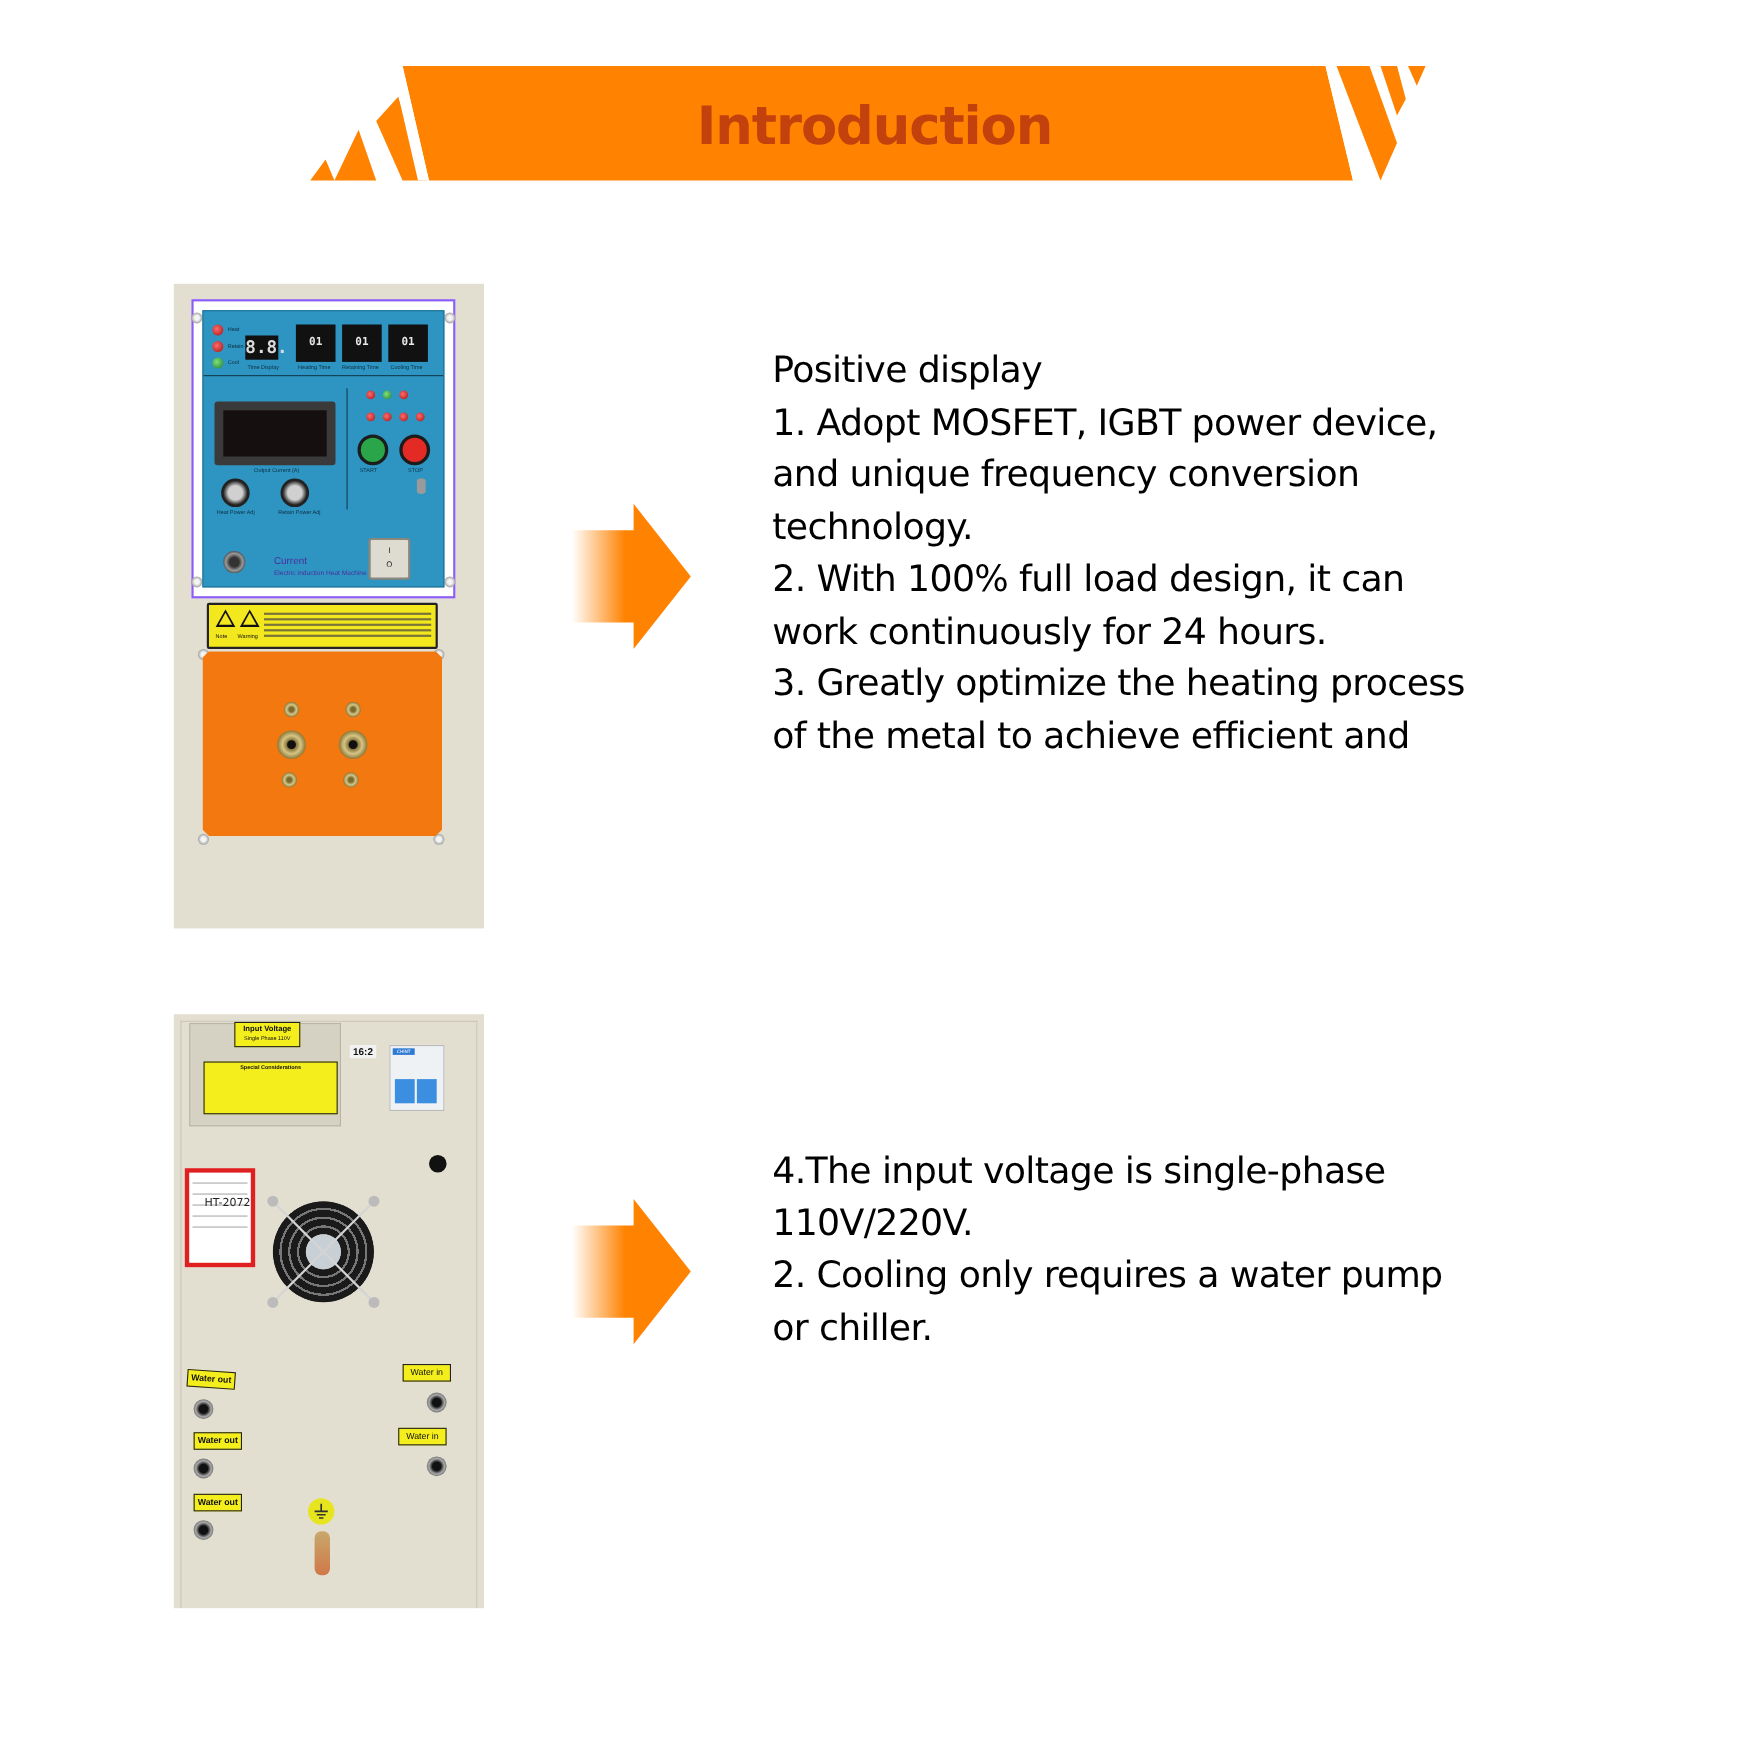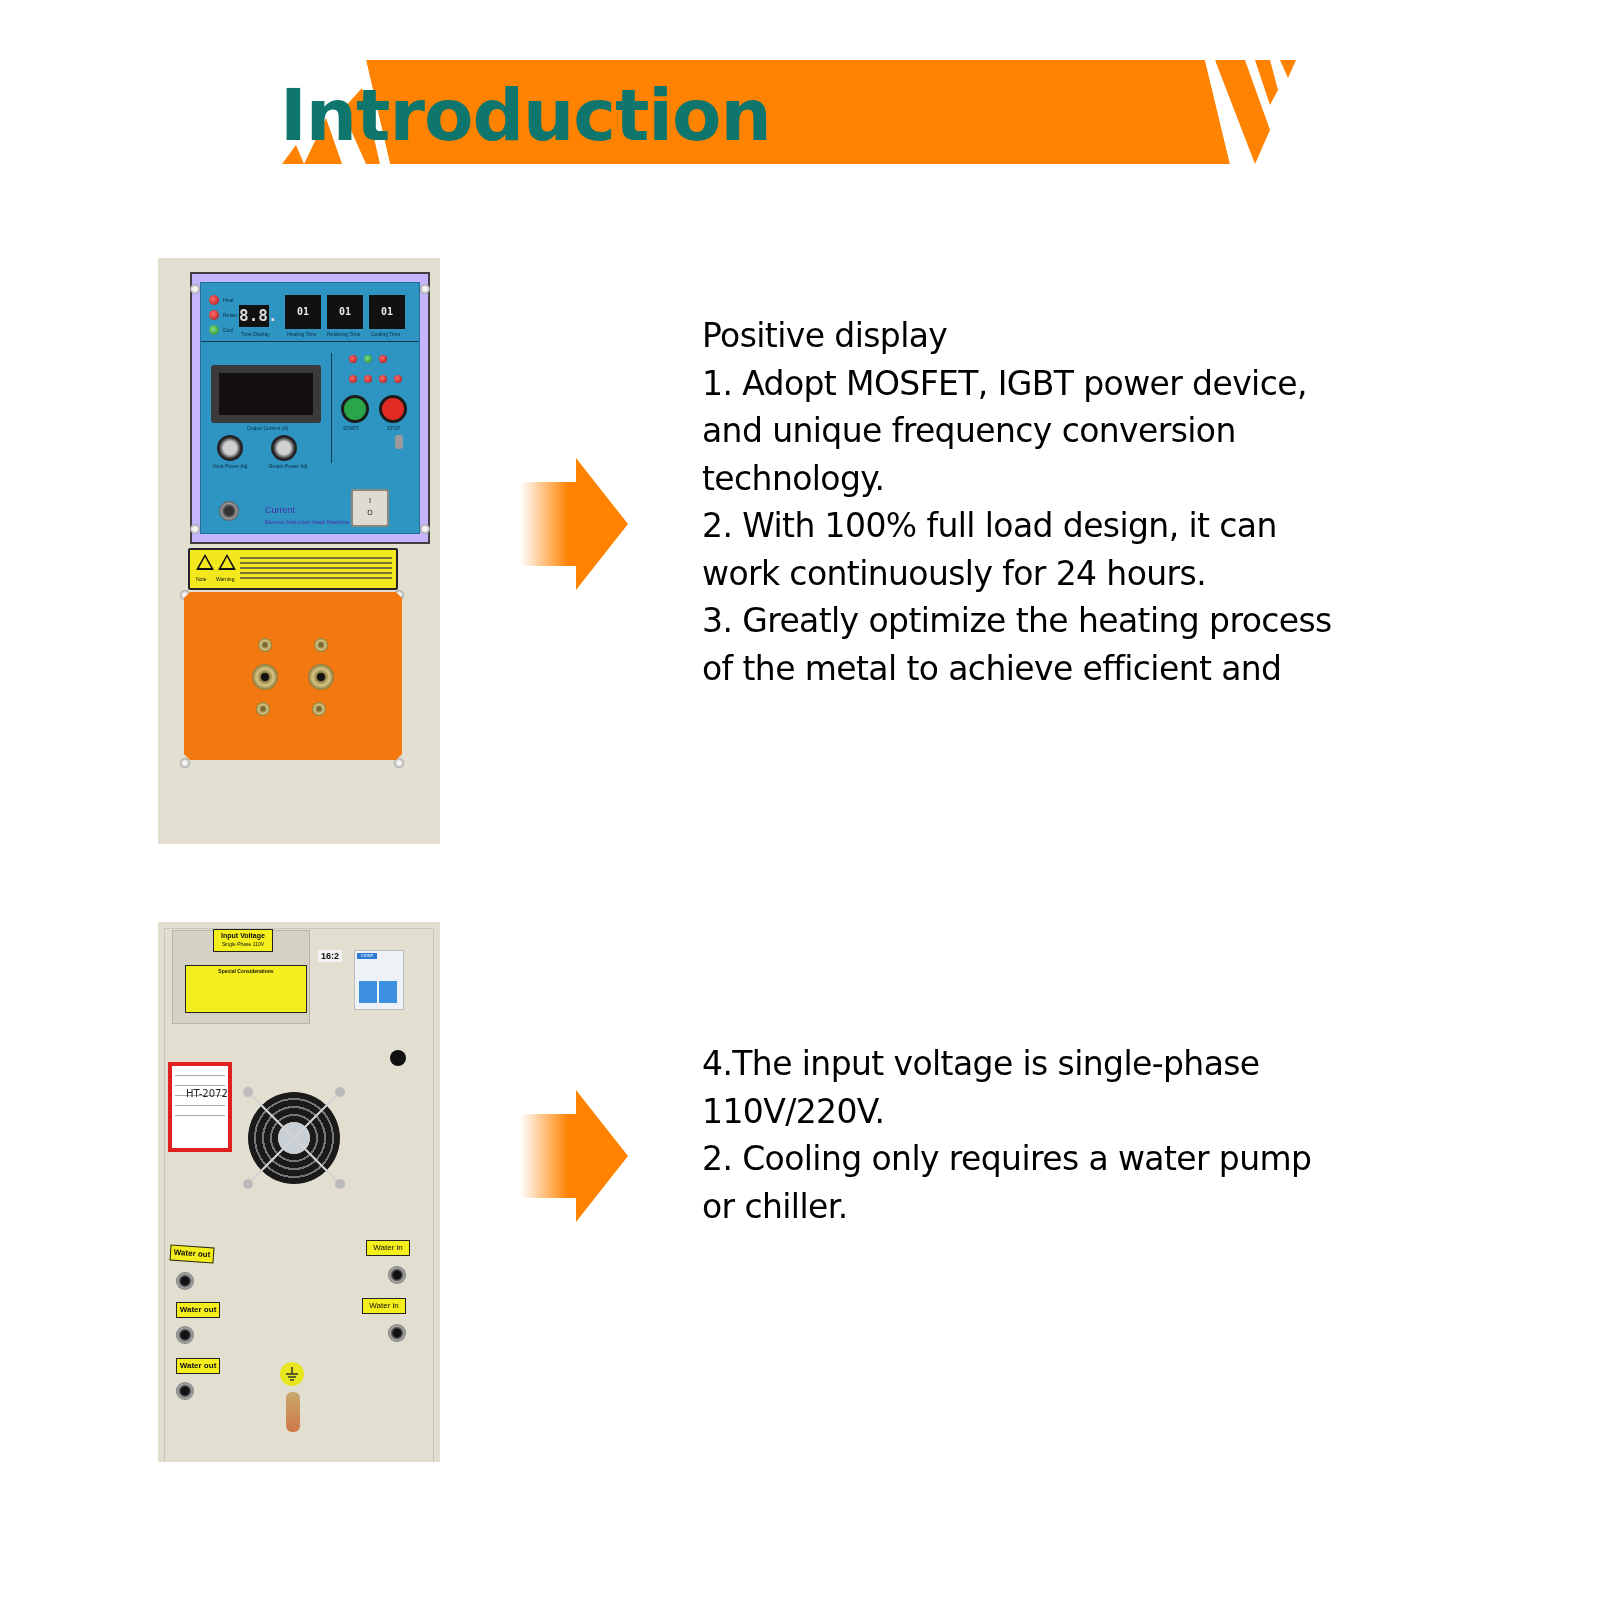--- a/index.html
+++ b/index.html
@@ -1,30 +1,30 @@
 <!DOCTYPE html>
 <html><head>
 <meta charset="utf-8">
 <style>
   html, body { margin:0; padding:0; background:#ffffff; }
   body { width:1600px; height:1600px; position:relative; overflow:hidden; font-family:"DejaVu Sans", sans-serif; }
 
   
   .banner { position:absolute; left:280px; top:60px; width:1030px; height:110px; }
   .banner svg { position:absolute; left:0; top:0; }
-  .banner-title { position:absolute; left:0; top:0; width:1030px; height:110px; line-height:110px; 
-    font-family:"DejaVu Sans", sans-serif; font-weight:bold; font-size:72px; color:#0f766e; letter-spacing:-1px; }
+  .banner-title { position:absolute; left:0; top:0; width:1030px; height:110px; line-height:110px; text-align:center;
+    font-family:"DejaVu Sans", sans-serif; font-weight:bold; font-size:48px; color:#c2410c; letter-spacing:-1px; }
 
   
   .photo { position:absolute; background:#e3dfd0; overflow:hidden; }
   .front { left:158px; top:258px; width:282px; height:586px; }
   .back  { left:158px; top:922px; width:282px; height:540px; }
 
   
-  .ctrl { position:absolute; left:32px; top:14px; width:236px; height:268px; background:#c4b5fd; border:2px solid #404040; }
+  .ctrl { position:absolute; left:16px; top:14px; width:236px; height:268px; background:#ffffff; border:2px solid #8b5cf6; }
   .ctrl-inner { position:absolute; left:8px; top:8px; width:218px; height:250px; background:#2e95c2; border:1px solid #1e6f93; }
   .screw { position:absolute; width:10px; height:10px; border-radius:50%; background:radial-gradient(circle,#f4f4f4 30%,#8d8d8d 80%); }
   .led { position:absolute; width:10px; height:10px; border-radius:50%; }
   .led.red { background:radial-gradient(circle at 40% 40%,#ff6a6a,#a40f0f); }
   .led.green { background:radial-gradient(circle at 40% 40%,#7ee07e,#1f7d2a); }
   .seg { position:absolute; background:#111; color:#e8e8e8; font-family:"DejaVu Sans Mono", monospace; font-weight:bold; text-align:center; }
   .tiny { position:absolute; font-size:5px; color:#0c2f44; white-space:nowrap; font-family:"Liberation Sans", sans-serif; }
   .lcd { position:absolute; left:10px; top:82px; width:110px; height:58px; background:#3a3a3a; border-radius:3px; }
   .lcd::after { content:""; position:absolute; left:8px; top:8px; right:8px; bottom:8px; background:#160f10; }
   .knob { position:absolute; width:26px; height:26px; border-radius:50%; background:radial-gradient(circle,#d0d0d0 35%,#222 60%); }

